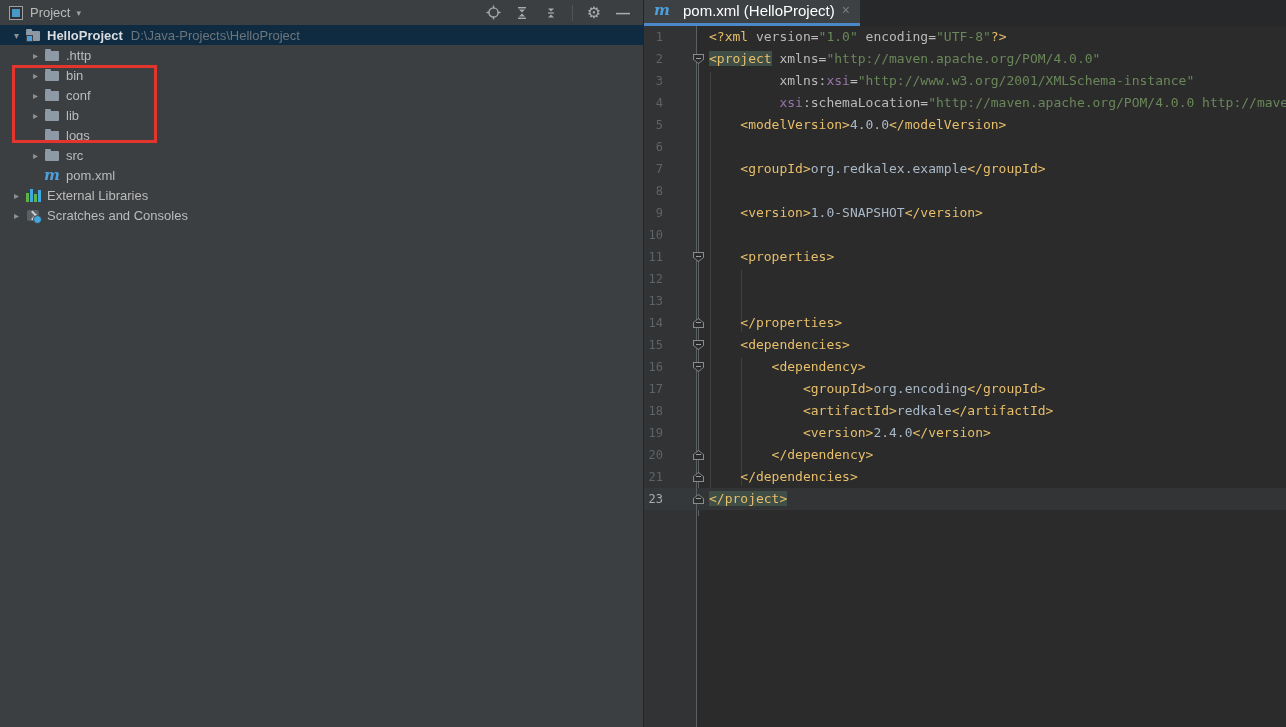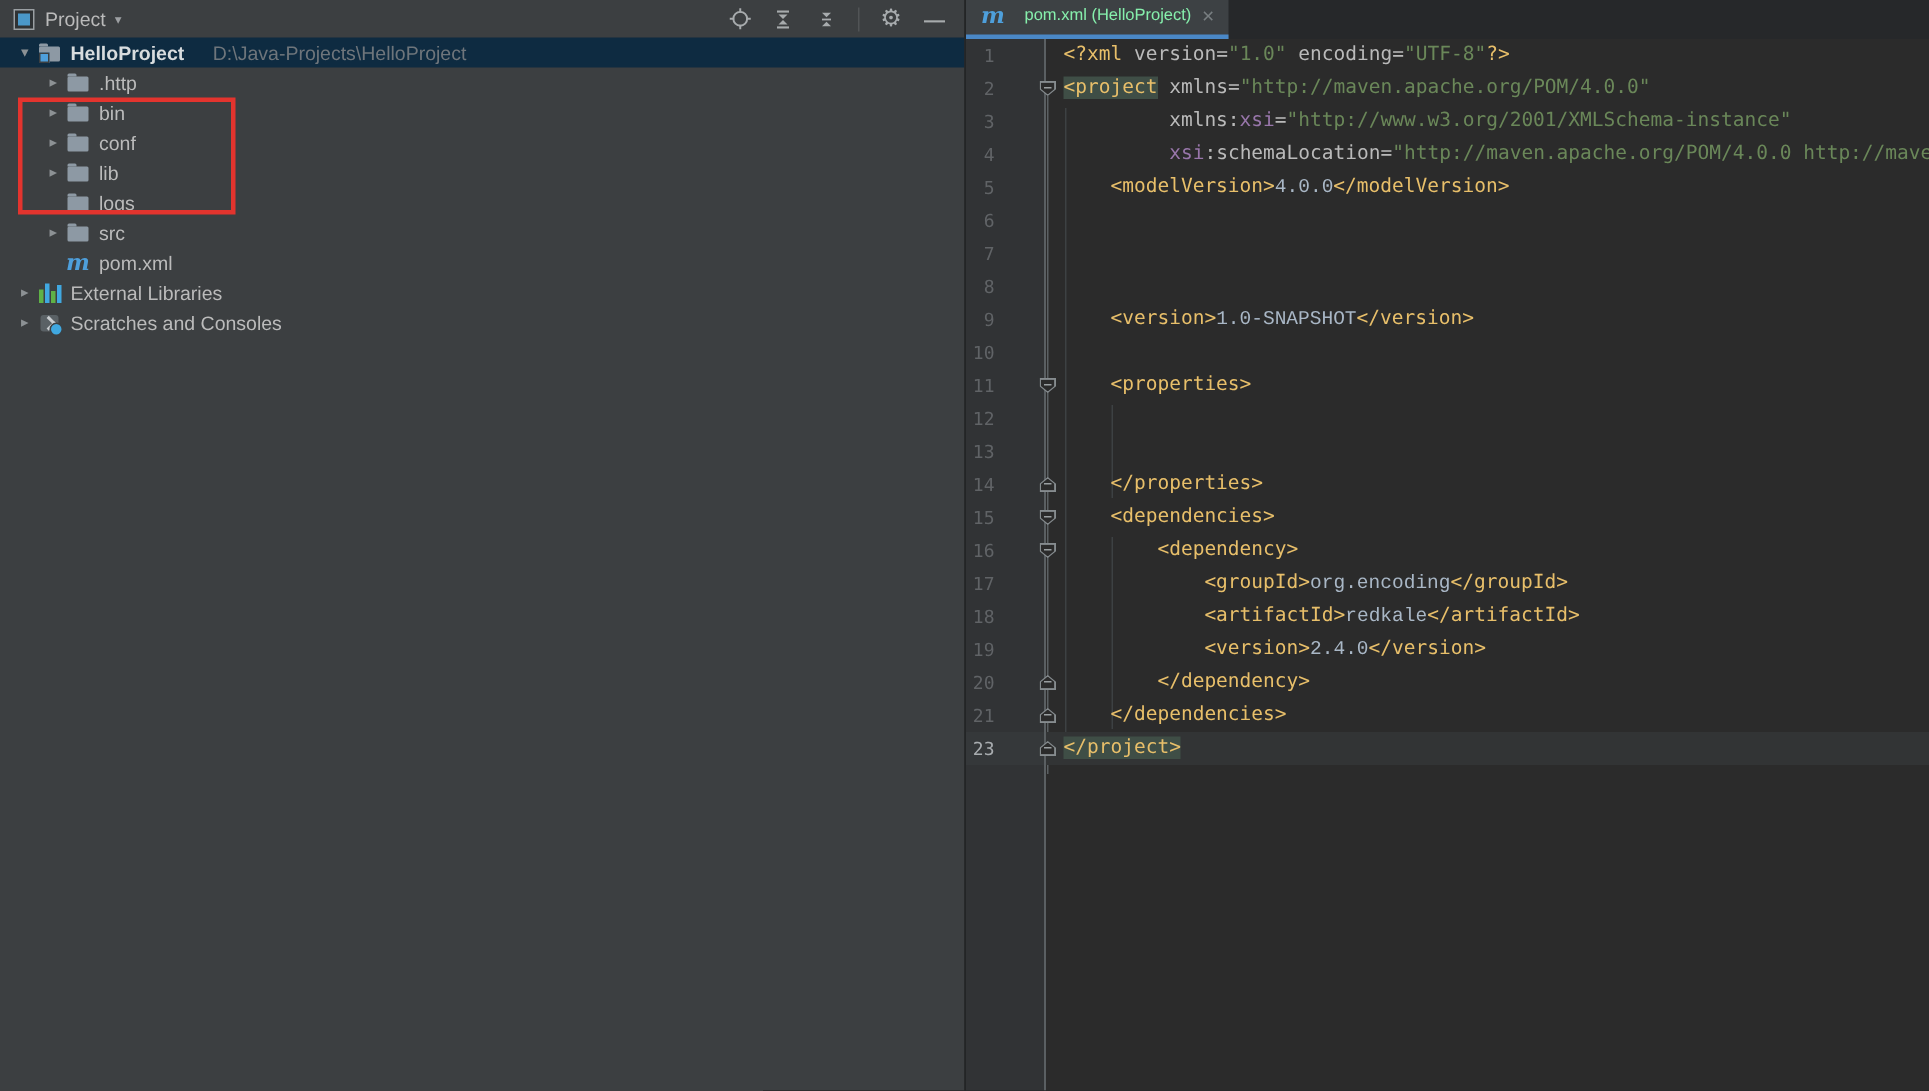--- a/index.html
+++ b/index.html
@@ -30,21 +30,21 @@
   .hdr-sep{width:1px;height:16px;background:#515456;}
 
   #tree{position:absolute;top:25px;left:0;right:0;}
   .trow{height:20px;display:flex;align-items:center;font-size:13px;color:var(--tree-text);white-space:nowrap;}
   .trow.selected{background:var(--selected-row-bg);}
   .chev{width:17px;flex:none;text-align:center;color:#8C9194;font-size:10px;}
   .ticon{width:16px;height:16px;flex:none;margin-right:6px;position:relative;display:flex;
       align-items:center;justify-content:center;}
   .tlabel{white-space:pre;}
   .tlabel.bold{font-weight:bold;color:#D8DCDE;}
-  .tpath{color:var(--path-text);margin-left:19px;}
+  .tpath{color:var(--path-text);margin-left:8px;}
   .folder{width:14px;height:10px;background:#8D99A4;border-radius:1px;position:relative;margin-top:2px;}
   .folder::before{content:"";position:absolute;top:-2px;left:0;width:6px;height:2px;background:#8D99A4;
       border-radius:1px 1px 0 0;}
   .projbadge{position:absolute;left:0;bottom:-1px;width:7px;height:7px;background:var(--maven-blue);
       border:1px solid var(--panel-bg);}
   .mvn{color:var(--maven-blue);font-style:italic;font-weight:bold;font-family:"DejaVu Serif",serif;
       font-size:15px;line-height:1;}
   .lib-bars{display:flex;align-items:flex-end;gap:1px;height:13px;}
   .lib-bars i{display:block;width:3px;}
   .scratch{width:12px;height:11px;background:#5A6165;border-radius:2px;position:relative;}
@@ -54,36 +54,36 @@
       background:#40A8E0;border:1px solid var(--panel-bg);}
   #annotation{position:absolute;left:12px;top:65px;width:145px;height:78px;
       border:3px solid var(--annotation-red);pointer-events:none;z-index:5;}
 
   
   #editor{position:absolute;left:643px;top:0;width:643px;height:727px;background:var(--tabbar-bg);
       border-left:1px solid #232526;}
   #tabbar{height:26px;position:relative;background:var(--tabbar-bg);}
   .tab{position:absolute;left:0;top:0;height:26px;background:var(--tab-bg);display:flex;align-items:center;
       gap:7px;padding:0 10px 3px 10px;border-bottom:3px solid var(--tab-underline);}
-  .tab-title{color:#86efac;font-size:11px;text-align:right;}
+  .tab-title{color:#ffffff;font-size:15px;text-align:right;}
   .tab-close{color:#787E81;font-size:14px;line-height:1;}
   #code-area{position:absolute;top:26px;left:0;right:0;bottom:0;overflow:hidden;
       font-family:"DejaVu Sans Mono",monospace;
       background:linear-gradient(90deg,var(--gutter-bg) 0 52px,var(--gutter-border) 52px 53px,var(--editor-bg) 53px);}
   .crow{height:22px;position:relative;}
   .crow.current{background:linear-gradient(90deg,#35383A 0 52px,var(--gutter-border) 52px 53px,#323435 53px);}
   .ln{position:absolute;left:0;top:0;width:19px;text-align:right;color:var(--line-number);
       font-size:12px;line-height:22px;}
   .crow.current .ln{color:var(--line-number-active);}
   .codeline{position:absolute;left:65px;top:0;white-space:pre;font-size:13px;line-height:22px;}
   .tk-tag{color:var(--xml-tag);}
   .tk-attr{color:var(--xml-attr);}
   .tk-ns{color:var(--xml-ns);}
   .tk-str{color:var(--xml-string);}
-  .tk-txt{color:var(--xml-text);font-family:Liberation Mono, monospace;}
+  .tk-txt{color:var(--xml-text);}
   .tk-num{color:var(--xml-number);}
   .tk-taghl{color:var(--xml-tag);background:var(--tag-match-bg);}
   #fold-line{position:absolute;left:54px;top:38px;width:1px;height:452px;background:#5B6063;}
   .fold{position:absolute;left:49px;top:6px;width:11px;height:10px;z-index:2;}
   .fold .o{position:absolute;inset:0;background:#868C8F;}
   .fold .i{position:absolute;inset:1px;background:var(--editor-bg);}
   .fold.down .o,.fold.down .i{clip-path:polygon(0 0,100% 0,100% 55%,50% 100%,0 55%);}
   .fold.up .o,.fold.up .i{clip-path:polygon(50% 0,100% 45%,100% 100%,0 100%,0 45%);}
   .fold .m{position:absolute;left:3px;top:4px;width:5px;height:1px;background:#9A9FA1;}
   .bulb{position:absolute;left:70px;top:3px;width:11px;height:11px;border-radius:50%;
@@ -252,20 +252,21 @@
         <div class="crow">
           <span class="ln">5</span>
           <span class="codeline"><span class="tk-tag">    &lt;modelVersion&gt;</span><span class="tk-txt">4.0.0</span><span class="tk-tag">&lt;/modelVersion&gt;</span></span>
         </div>
         <div class="crow">
           <span class="ln">6</span>
           <span class="codeline"></span>
         </div>
         <div class="crow">
           <span class="ln">7</span>
+          <span class="codeline"><span class="tk-tag">    &lt;groupId&gt;</span><span class="tk-txt">org.redkalex.example</span><span class="tk-tag">&lt;/groupId&gt;</span></span>
         </div>
         <div class="crow">
           <span class="ln">8</span>
         </div>
         <div class="crow">
           <span class="ln">9</span>
           <span class="codeline"><span class="tk-tag">    &lt;version&gt;</span><span class="tk-txt">1.0-SNAPSHOT</span><span class="tk-tag">&lt;/version&gt;</span></span>
         </div>
         <div class="crow">
           <span class="ln">10</span>

